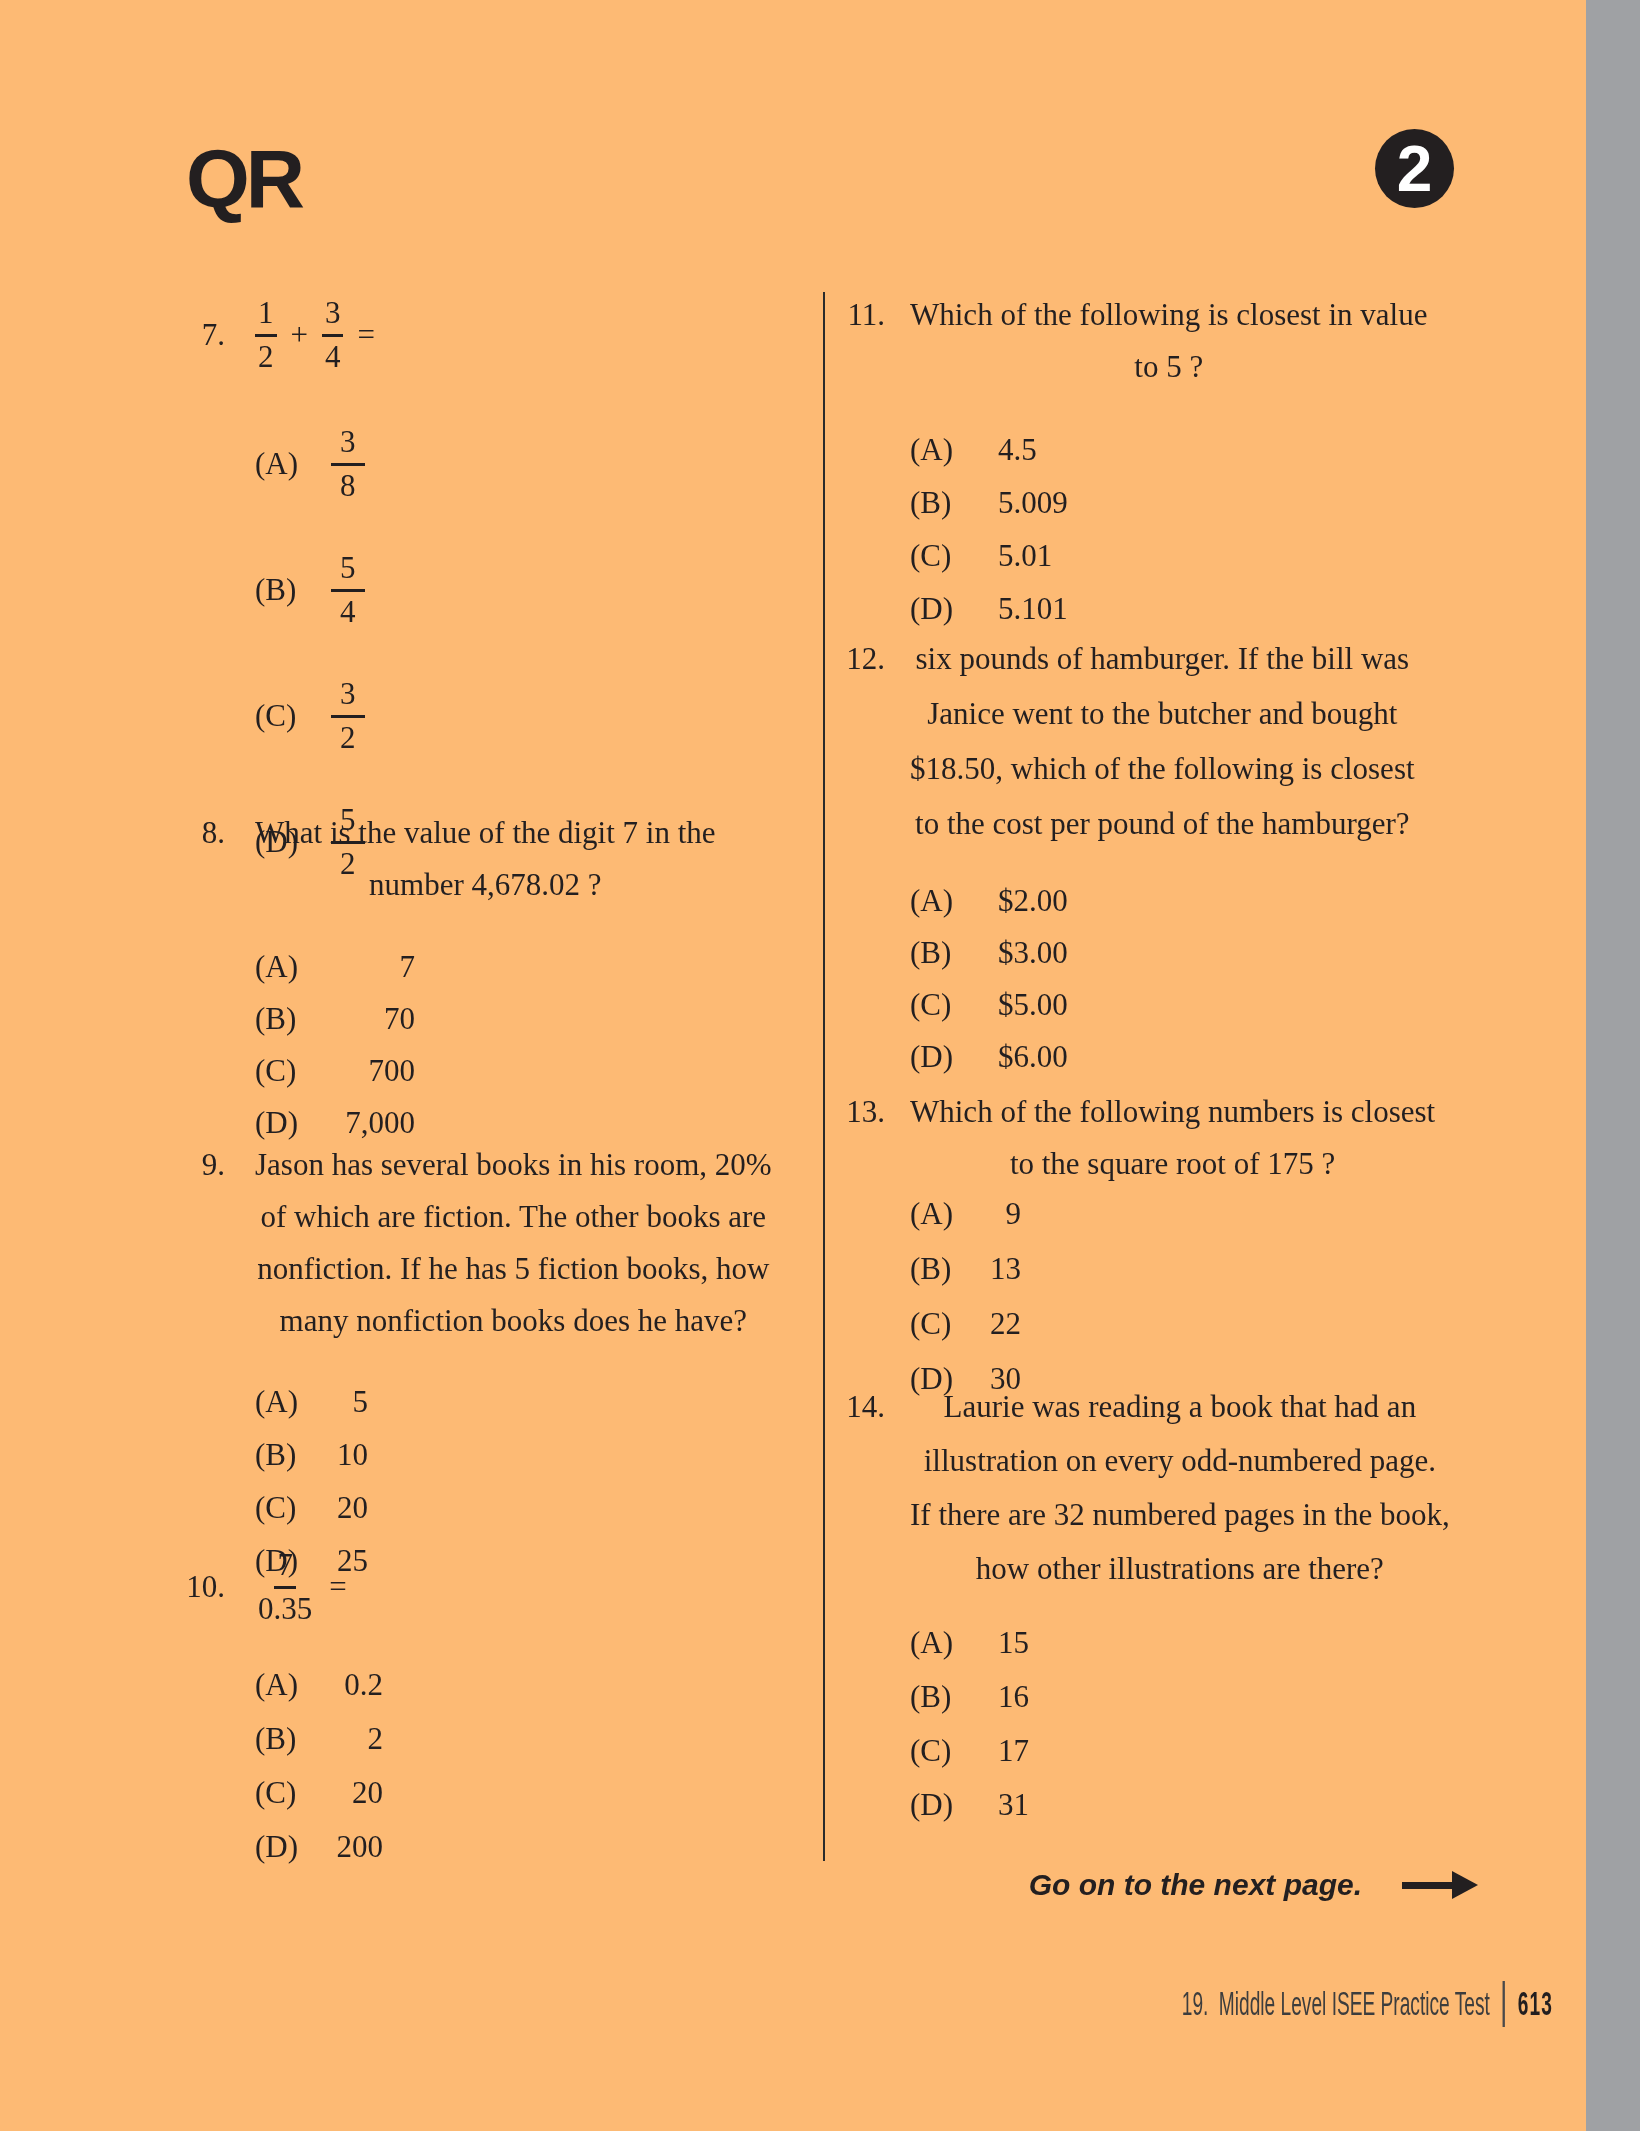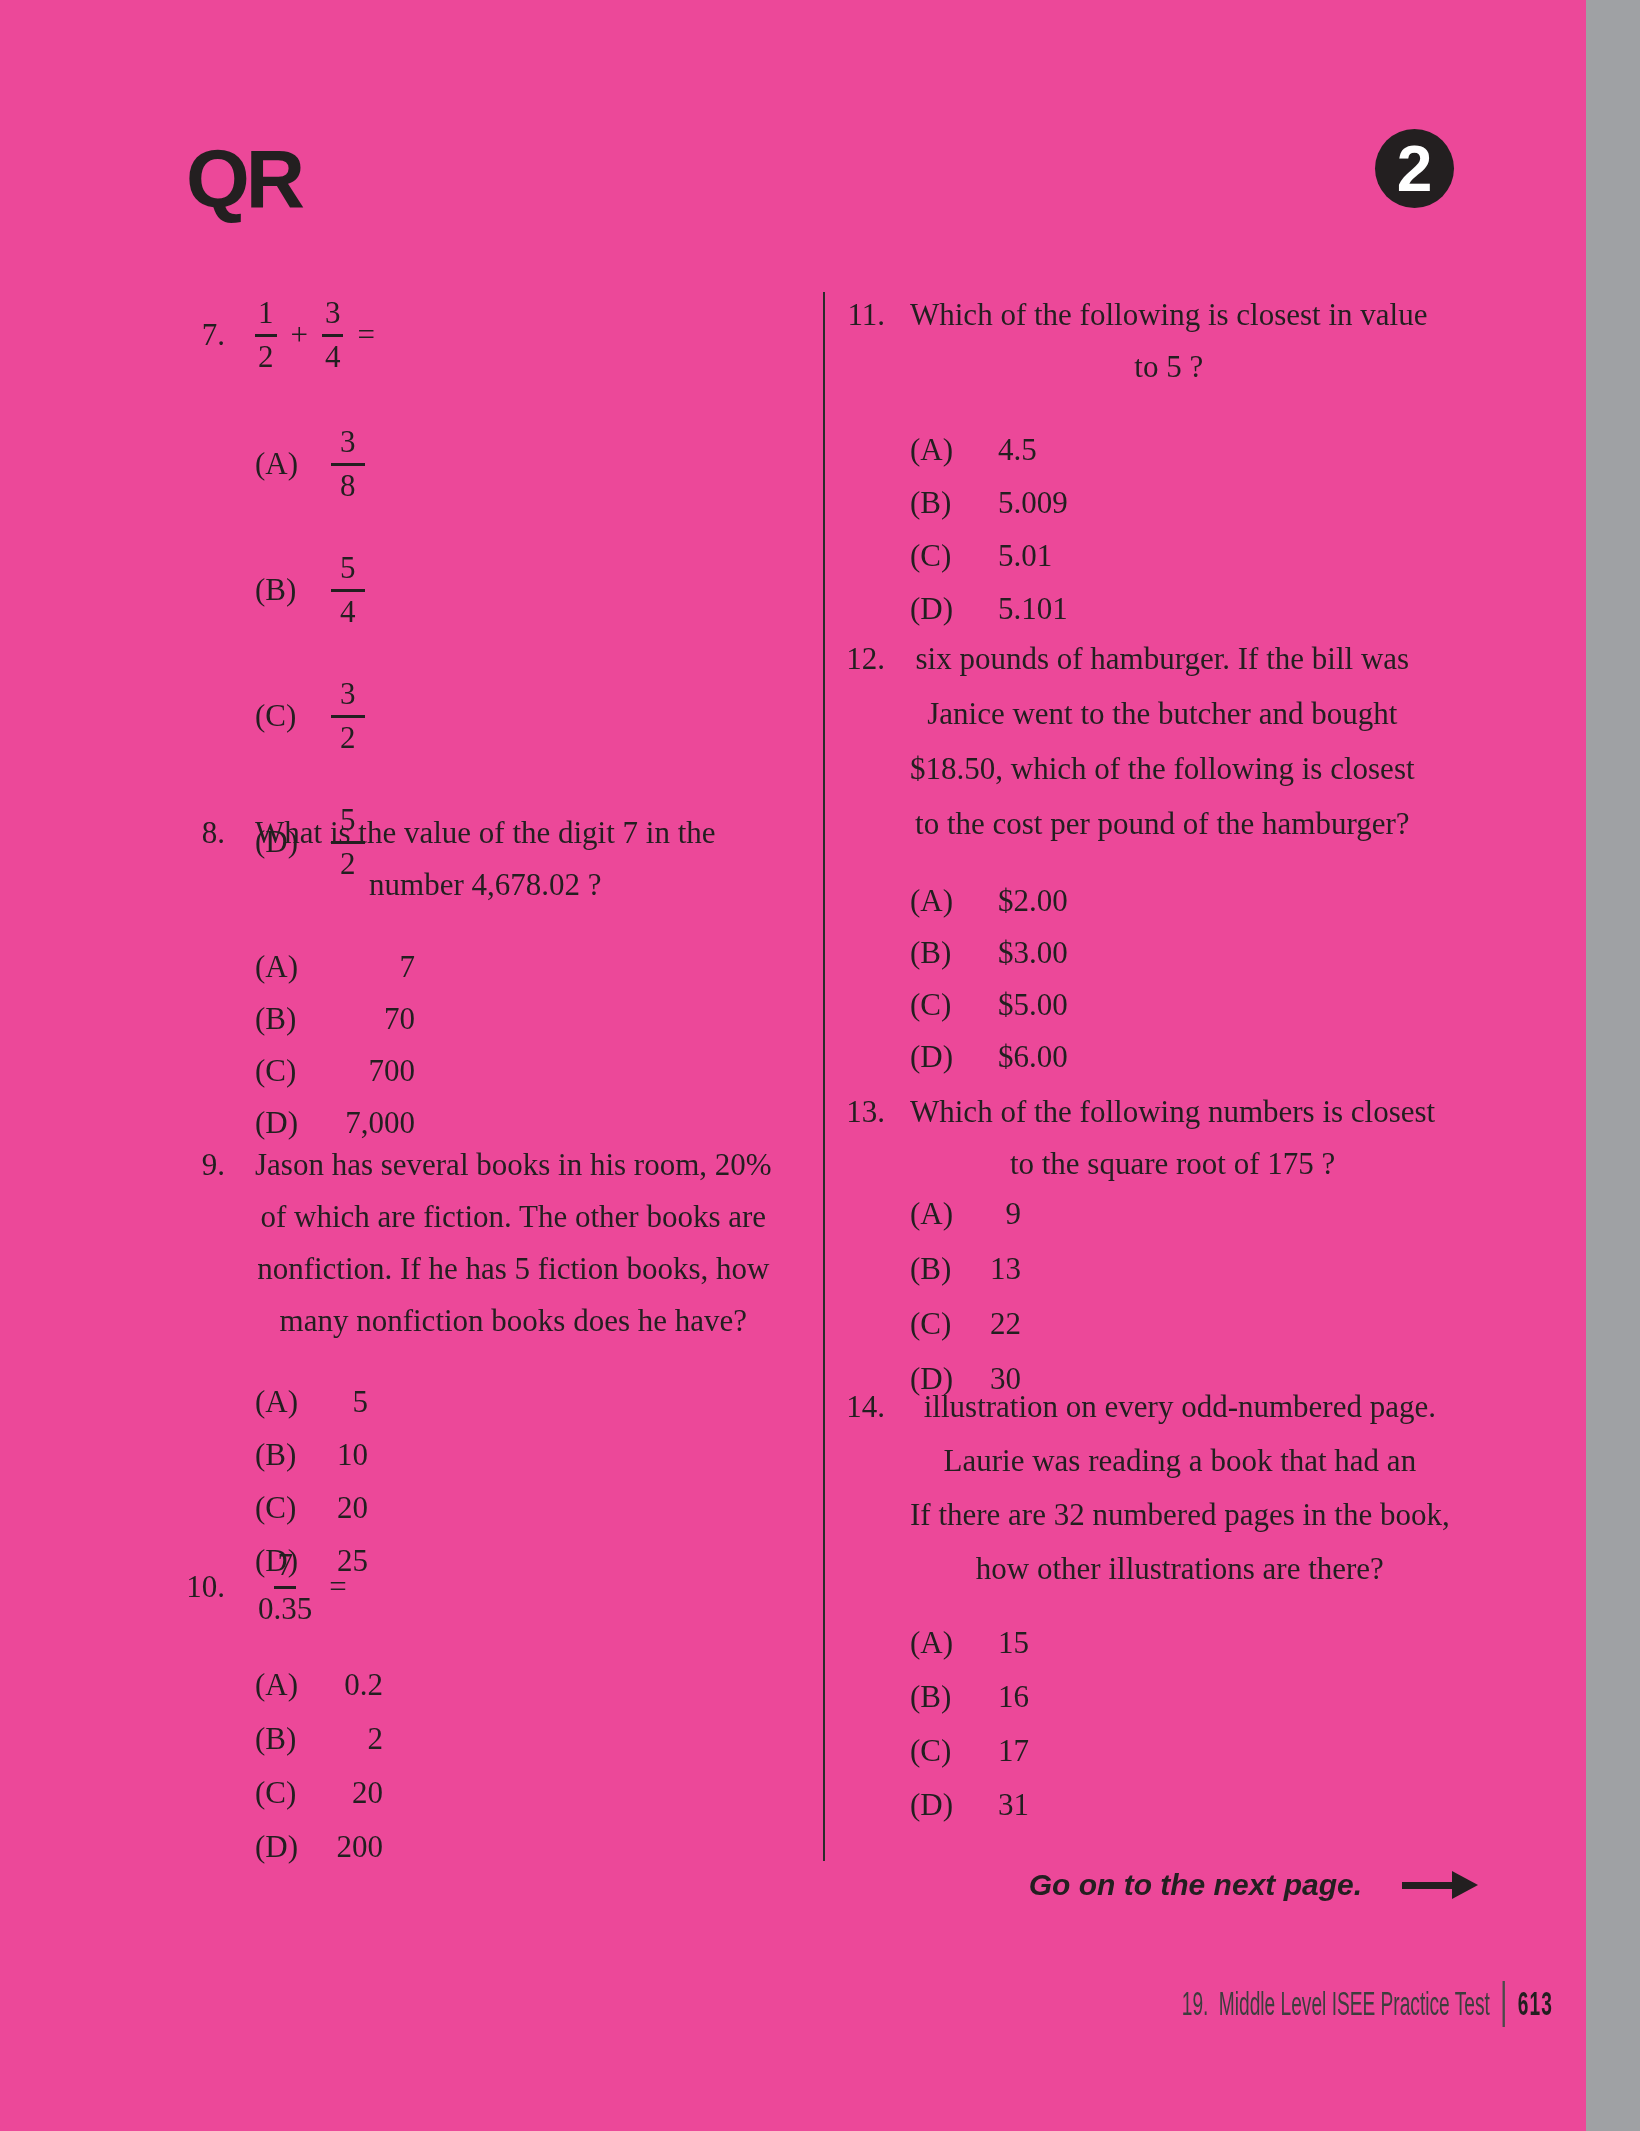--- a/index.html
+++ b/index.html
@@ -3,21 +3,21 @@
 <meta charset="utf-8">
 <style>
   :root{
     --ink:#231f20;
     --tab:#9fa1a4;
   }
   html,body{margin:0;padding:0;background:#ffffff;}
   .page{
     position:relative;
     width:1640px;height:2131px;
-    background:#ec4899;
+    background:#fdba74;
     overflow:hidden;
     font-family:"Liberation Serif", serif;
     color:var(--ink);
     font-size:31px;
   }
   
   .side-tab{position:absolute;top:0;right:0;width:54px;height:2131px;background:var(--tab);}
   
   .qr{
     position:absolute;left:186px;top:138px;
@@ -308,22 +308,22 @@
     </div>
     <div class="opt">
       <span class="olab">(D)</span>
       <span class="val-r" style="width:34px;margin-left:29px;">30</span>
     </div>
   </div>
 
   <div class="q" style="left:810px;top:1380px;line-height:54px;">
     <div class="qnum qnum-r" style="line-height:54px;">14.</div>
     <div>
+      <div class="qline">Laurie was reading a book that had an</div>
       <div class="qline">illustration on every odd-numbered page.</div>
-      <div class="qline">Laurie was reading a book that had an</div>
       <div class="qline">If there are 32 numbered pages in the book,</div>
       <div class="qline">how other illustrations are there?</div>
     </div>
   </div>
   <div class="opts" style="left:910px;top:1616px;line-height:54px;">
     <div class="opt">
       <span class="olab">(A)</span>
       <span class="val-l">15</span>
     </div>
     <div class="opt">

